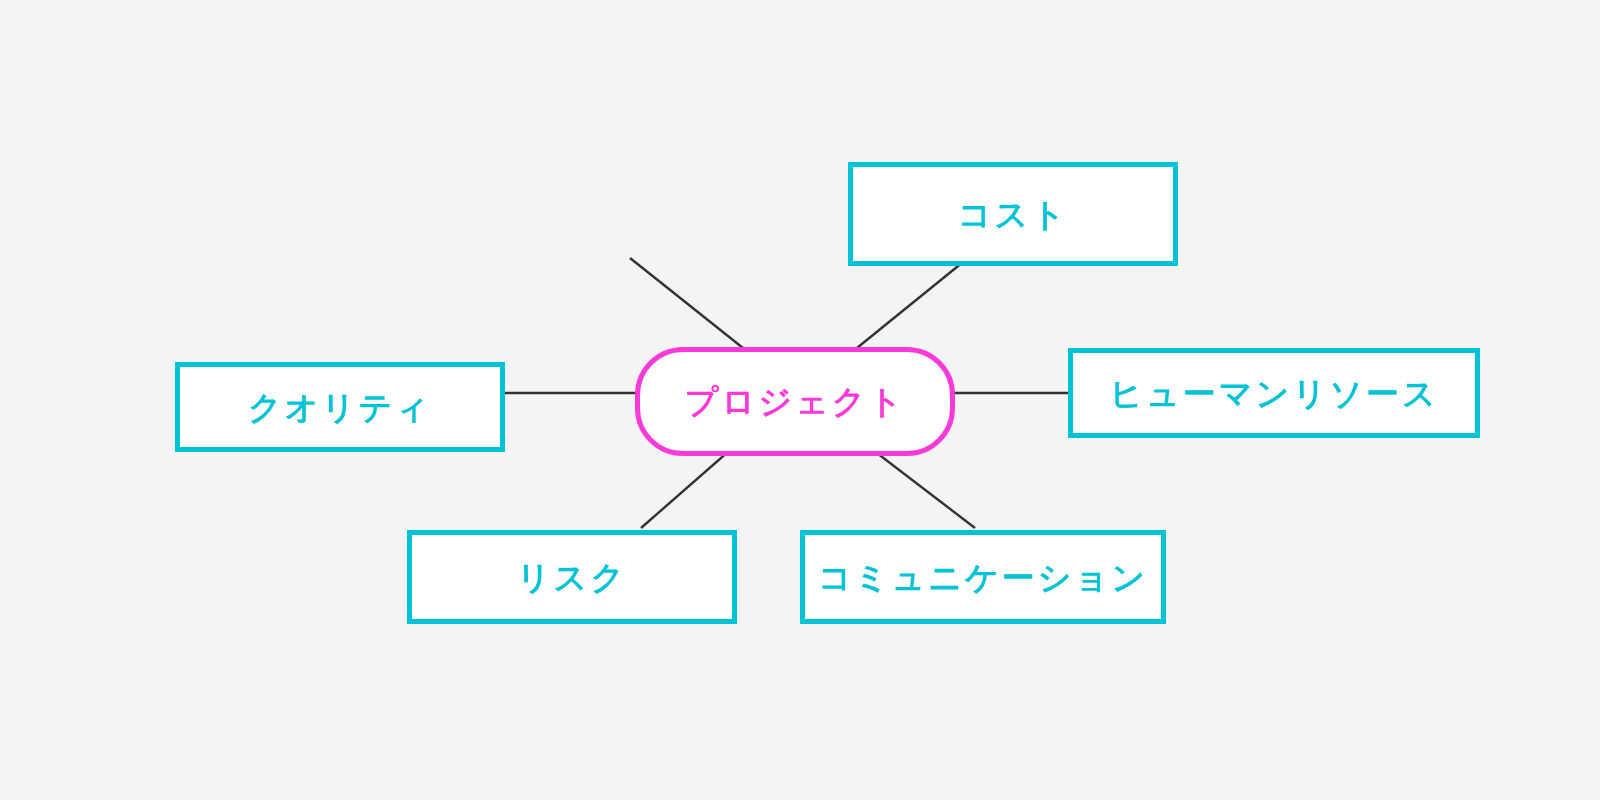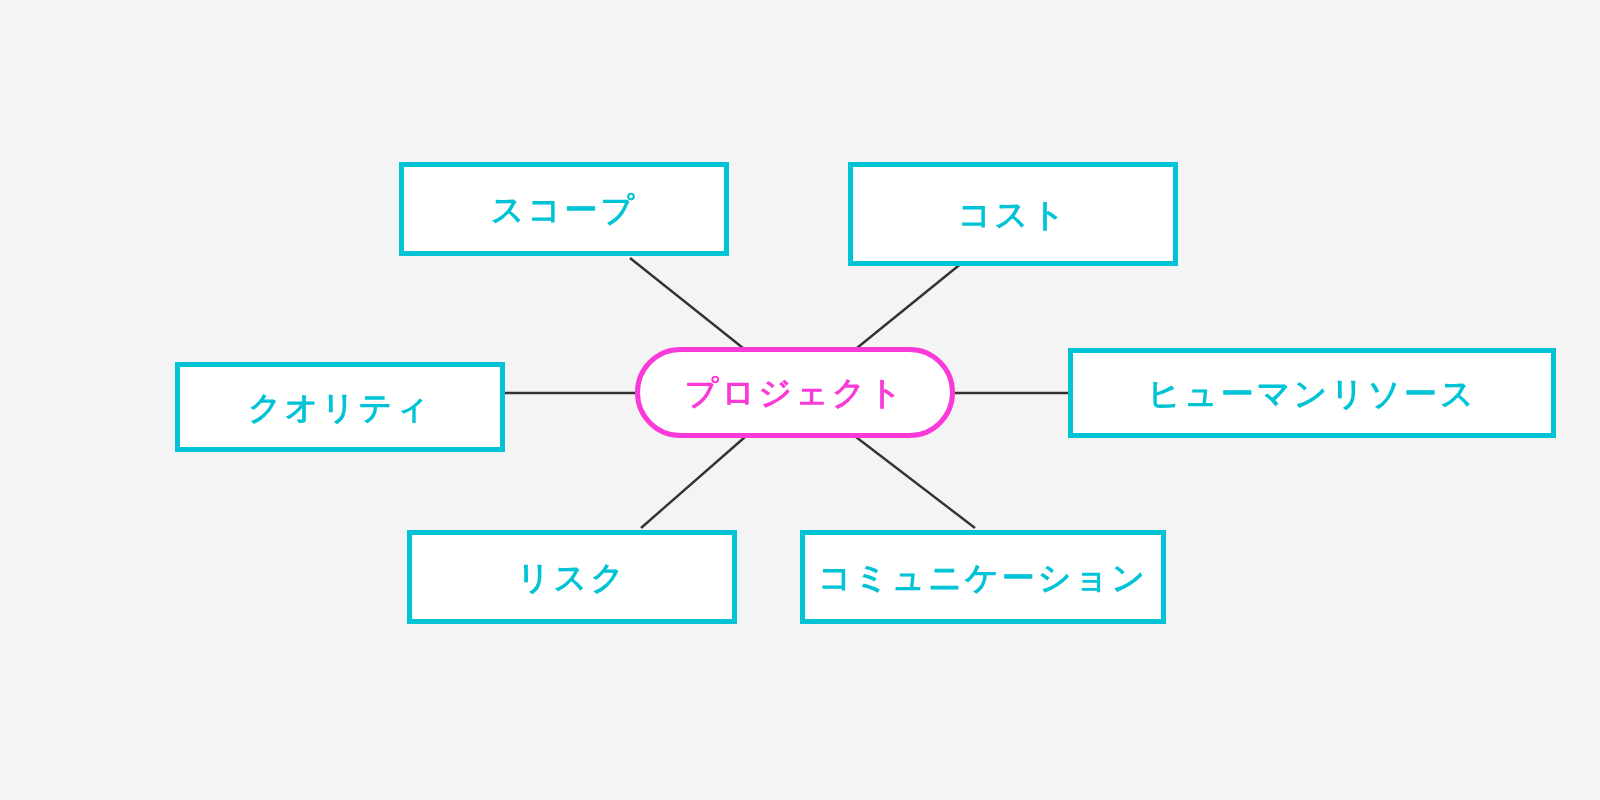--- a/index.html
+++ b/index.html
@@ -54,44 +54,41 @@
     z-index: 3;
   }
   .node.center .node-label {
     color: #f93ad8;
   }
 
   
   #node-scope         { left: 399px; top: 162px;  width: 330px; height: 94px; }
   #node-cost          { left: 848px; top: 162px;  width: 330px; height: 104px; }
   #node-quality       { left: 175px; top: 350px;  width: 330px; height: 90px; margin-top: 12px; }
-  #node-human-resource{ left: 1068px; top: 348px; width: 488px; height: 90px; }
+  #node-human-resource{ left: 1068px; top: 348px; width: 412px; height: 90px; }
   #node-risk          { left: 399px; top: 530px;  width: 330px; height: 94px; margin-left: 8px; }
   #node-communication { left: 800px; top: 530px;  width: 366px; height: 94px; justify-content: center; }
-  #node-project       { left: 635px; top: 347px;  width: 320px; height: 91px; }
+  #node-project       { left: 635px; top: 347px;  width: 320px; height: 109px; }
 </style>
 </head>
 <body>
 
 <div id="canvas">
 
   <svg id="edge-layer" viewBox="0 0 1600 800" width="1600" height="800" xmlns="http://www.w3.org/2000/svg">
     <g stroke="#333333" stroke-width="2.4" stroke-linecap="butt" fill="none">
       <line x1="630" y1="258" x2="748" y2="352"></line>
       <line x1="968" y1="258" x2="852" y2="352"></line>
       <line x1="505" y1="393" x2="636" y2="393"></line>
       <line x1="954" y1="393" x2="1068" y2="393"></line>
       <line x1="641" y1="528" x2="745" y2="437"></line>
       <line x1="975" y1="528" x2="856" y2="437"></line>
     </g>
   </svg>
 
-  <div class="node" id="node-scope">
-    <span class="node-label">スコープ</span>
-  </div>
 
   <div class="node" id="node-cost">
     <span class="node-label">コスト</span>
   </div>
 
   <div class="node" id="node-quality">
     <span class="node-label">クオリティ</span>
   </div>
 
   <div class="node" id="node-human-resource">

